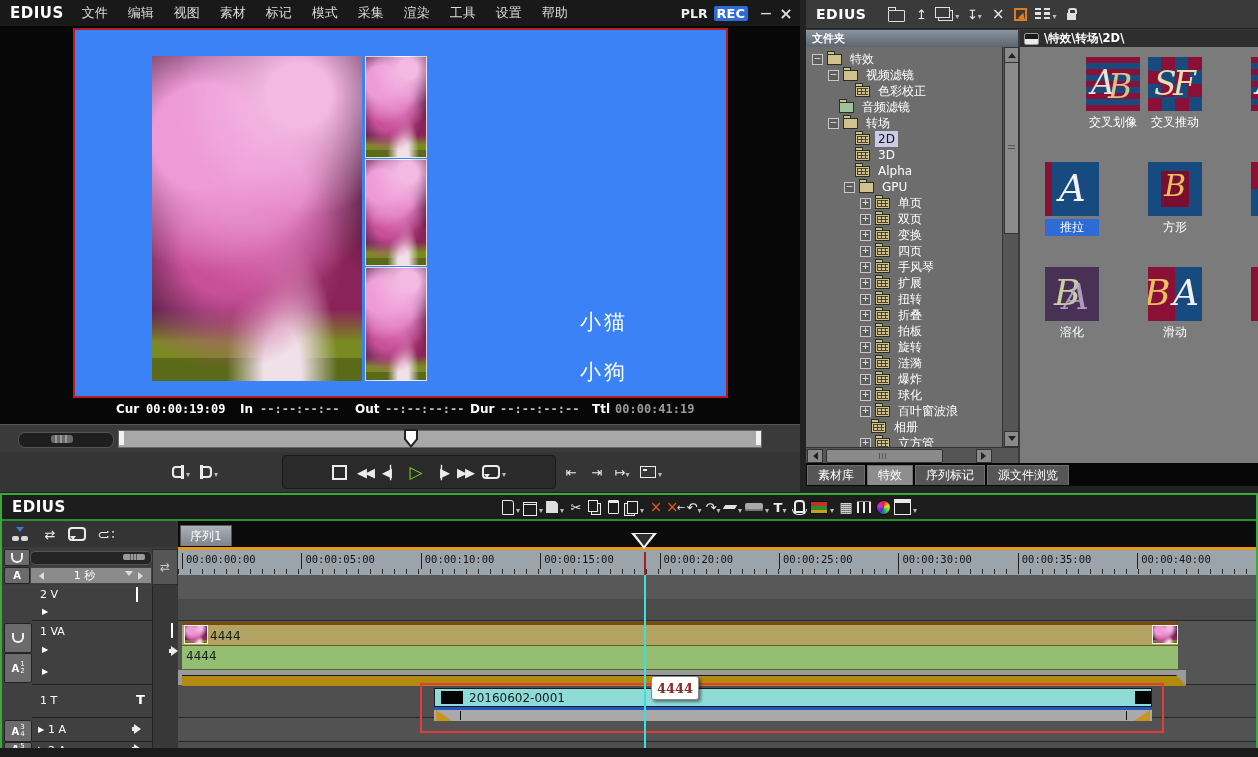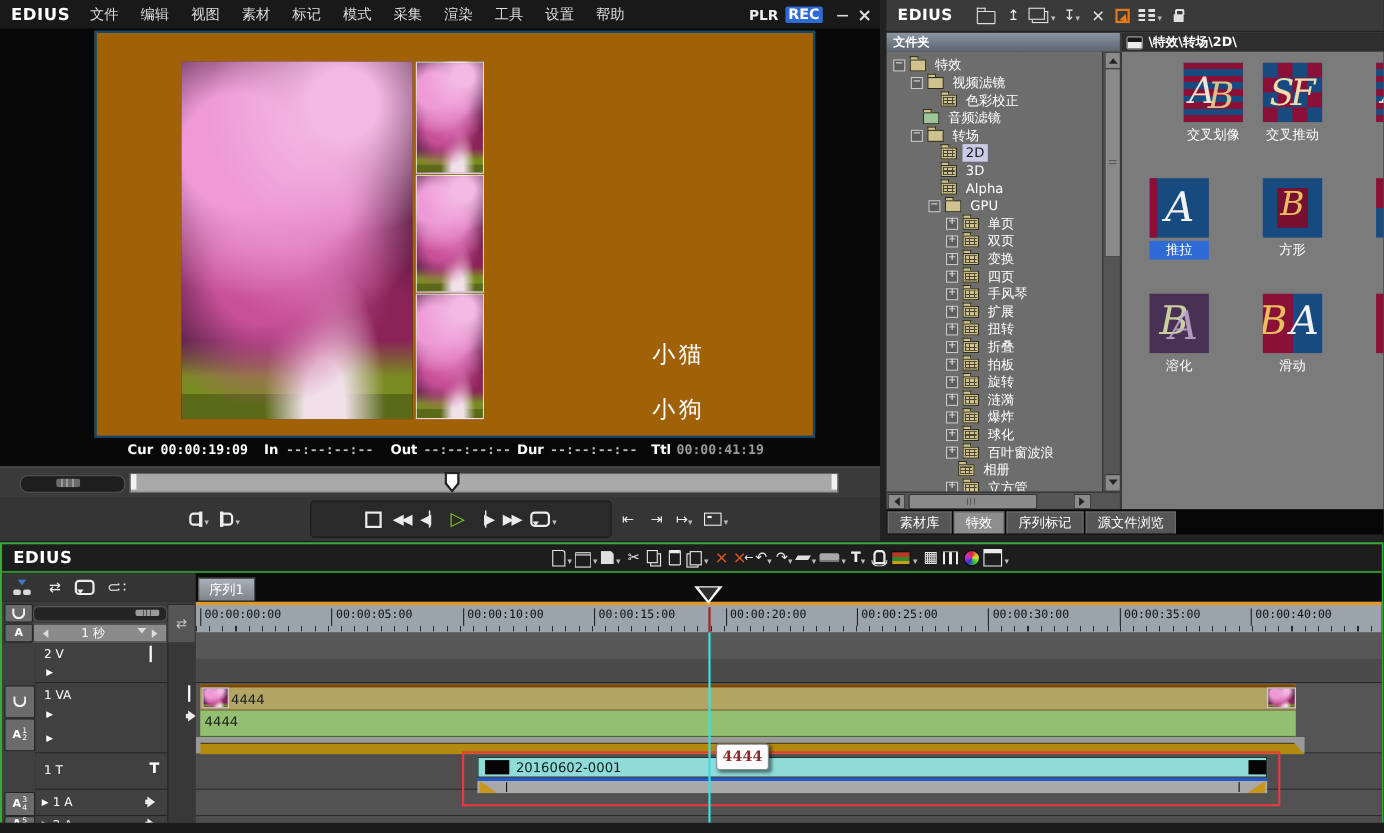--- a/index.html
+++ b/index.html
@@ -6,21 +6,21 @@
   #app{position:relative;width:1258px;height:748px;overflow:hidden;background:#222;}
   .abs{position:absolute;}
   
   #player{position:absolute;left:0;top:0;width:800px;height:492px;background:#070707;}
   .ptitle{position:absolute;left:0;top:0;width:800px;height:26px;background:#191919;display:flex;align-items:center;}
   .logo{font-weight:bold;color:#fff;font-size:15px;padding:0 8px 0 10px;letter-spacing:.5px;}
   .menu-item{color:#ddd;font-size:13px;padding:0 10px;}
   .plr{color:#eee;font-weight:bold;font-size:12.5px;margin-left:auto;}
   .rec{background:#2e6bd6;color:#fff;font-weight:bold;font-size:13px;padding:0 3px;border-radius:2px;margin:0 8px 0 6px;}
   .wbtn{color:#ddd;width:20px;text-align:center;font-size:13px;font-weight:bold;}
-  .preview{position:absolute;left:86px;top:28px;width:651px;height:366px;border:2px solid #0c4a6e;background:#a16207;overflow:hidden;}
+  .preview{position:absolute;left:73px;top:28px;width:651px;height:366px;border:2px solid #b91c1c;background:#3b82f6;overflow:hidden;}
   .blossom{background:
     radial-gradient(circle at 70% 12%,#f4b8e4 0 10%,transparent 38%),
     radial-gradient(circle at 25% 25%,#ee9ad6 0 18%,transparent 46%),
     radial-gradient(circle at 55% 40%,#e07ec0 0 16%,transparent 48%),
     radial-gradient(circle at 35% 60%,#c85098 0 18%,transparent 50%),
     radial-gradient(ellipse at 62% 97%,#f0e0e8 0 10%,transparent 30%),
     linear-gradient(to top,#5a6a18 0 7%,#7a8a22 7% 12%,transparent 22%),
     radial-gradient(circle at 80% 75%,#8a2458 0 15%,transparent 45%),#35102a;}
   .img-s{border:1px solid rgba(255,255,255,.75);box-sizing:border-box;}
   .ovl{position:absolute;color:#fff;font-size:21px;font-family:"DejaVu Serif","Liberation Serif",serif;letter-spacing:3px;}
@@ -466,21 +466,21 @@
     <div class="hscroll">
       <div class="harrow" style="left:1px;">
           <span class="tri-l"></span>
         </div>
       <div class="hthumb"></div>
       <div class="harrow" style="left:170px;">
           <span class="tri-r"></span>
         </div>
     </div>
     <div class="thumbpane" id="thumbs">
-        <div class="thumb" style="left: 15px; top: 10px; padding-left: 41px;">
+        <div class="thumb" style="left: 25px; top: 10px; padding-left: 41px;">
           <div class="tpat pat-stripes"></div>
           <div class="tlabel">交叉划像</div>
         </div>
         <div class="thumb" style="left: 128px; top: 10px;">
           <div class="tpat pat-checker"></div>
           <div class="tlabel">交叉推动</div>
         </div>
         <div class="thumb" style="left: 231px; top: 10px;">
           <div class="tpat pat-stripes"></div>
         </div>

